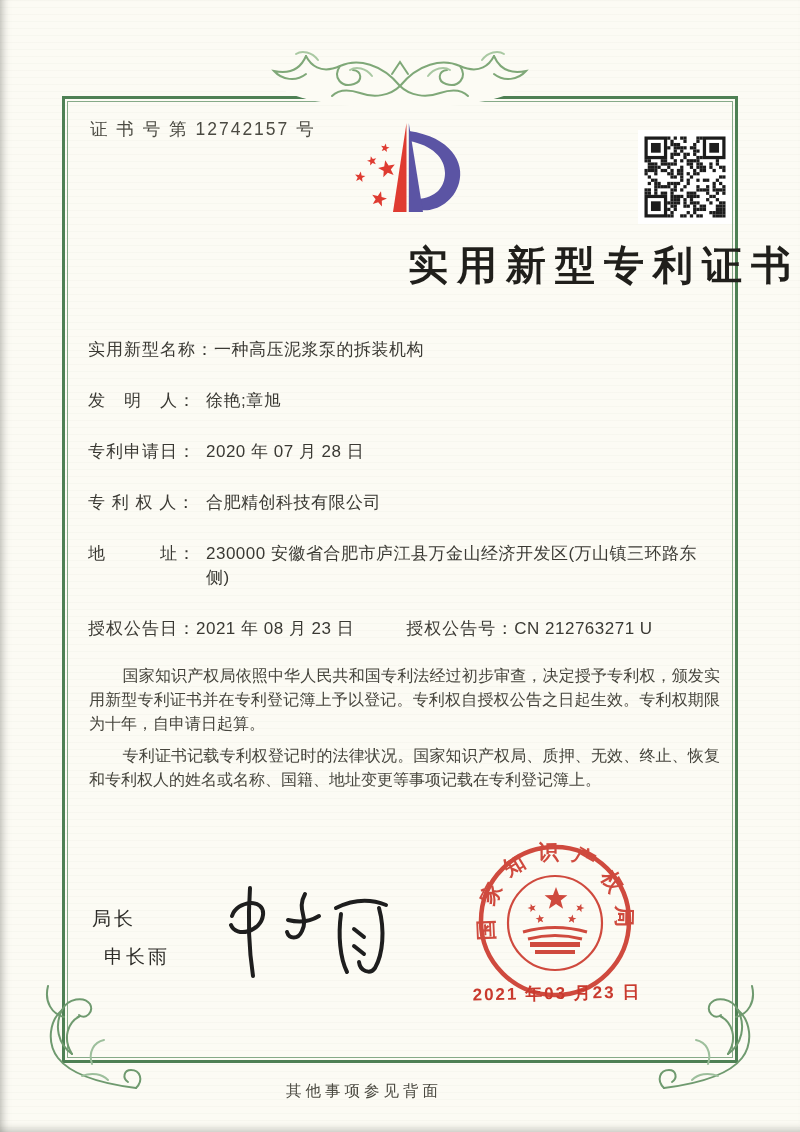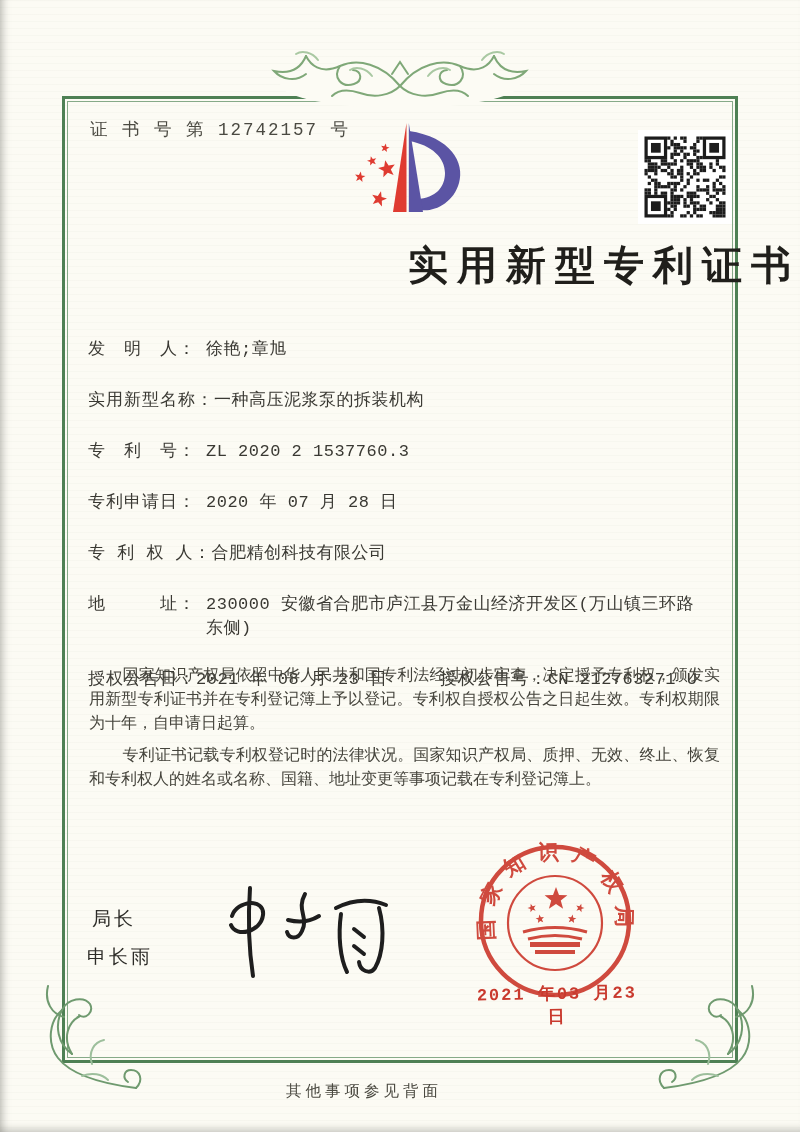--- a/index.html
+++ b/index.html
@@ -1,21 +1,21 @@
 <!DOCTYPE html>
 <html><head>
 <meta charset="utf-8">
 <style>
   html,body{margin:0;padding:0;background:#e9e8e3;}
   .page{
     position:relative;width:800px;height:1132px;margin:0 auto;overflow:hidden;
     background:#fcfbf4;
     background-image:repeating-linear-gradient(180deg, rgba(205,210,195,0.10) 0 1px, transparent 1px 7px);
     box-shadow:inset 10px 0 8px -8px rgba(120,120,115,.55), inset 0 -10px 8px -8px rgba(120,120,115,.45);
-    font-family:Liberation Mono, monospace;
+    font-family:Liberation Sans, sans-serif;
     color:#33322d;
   }
   .frame{
     position:absolute;left:62px;top:96px;width:670px;height:961px;
     border:3px solid #4e8054;pointer-events:none;
   }
   .frame::after{
     content:"";position:absolute;left:2px;top:2px;right:2px;bottom:2px;
     border:1px solid #86aa88;
   }
@@ -35,21 +35,21 @@
   .val{letter-spacing:0.5px;color:#3a3933;}
   .row.address .val{display:inline-block;width:505px;vertical-align:top;}
   .row.grant .lbl{min-width:0;}
   .row.grant .second{margin-left:52px;}
   .paragraphs{
     position:absolute;left:86px;top:664px;width:634px;
     font-size:16px;line-height:24px;text-align:justify;color:#45443c;
   }
   .paragraphs p{margin:0 0 8px 3px;text-indent:2.1em;}
   .sig-title{position:absolute;left:92px;top:906px;font-size:19px;letter-spacing:3px;color:#2c2b27;}
-  .sig-name{position:absolute;left:87px;top:944px;font-size:19px;letter-spacing:3px;color:#2c2b27;}
+  .sig-name{position:absolute;left:104px;top:944px;font-size:19px;letter-spacing:3px;color:#2c2b27;}
   .signature{position:absolute;left:212px;top:872px;}
   .seal{position:absolute;left:460px;top:826px;opacity:.92;}
   .seal-text{font-size:21px;font-weight:700;letter-spacing:12px;fill:#cc3b2f;}
   .seal-date{
     position:absolute;left:462px;top:982px;width:190px;text-align:center;
     font-size:17px;letter-spacing:2px;color:#c93a2e;transform:rotate(-1deg);font-weight:600;
   }
   .page-num{position:absolute;left:0;top:1033px;width:780px;text-align:center;font-size:14.5px;letter-spacing:2px;color:#3c3b35;}
   .back-note{position:absolute;left:0;top:1081px;width:728px;text-align:center;font-size:15.5px;letter-spacing:4px;color:#4a4940;}
 </style>
@@ -354,27 +354,24 @@
       <rect x="23" y="26" width="1" height="1" fill="#1c1c1c"></rect>
       <rect x="24" y="26" width="1" height="1" fill="#1c1c1c"></rect>
       <rect x="25" y="26" width="1" height="1" fill="#1c1c1c"></rect>
       <rect x="26" y="26" width="1" height="1" fill="#1c1c1c"></rect>
     </svg>
 
   <h1 class="title">实用新型专利证书</h1>
 
   <div class="fields">
     <div class="row">
+      <span class="lbl">实用新型名称：</span><span class="val">一种高压泥浆泵的拆装机构</span>
+    </div>
+    <div class="row">
       <span class="lbl">发　明　人：</span><span class="val">徐艳;章旭</span>
-    </div>
-    <div class="row">
-      <span class="lbl">实用新型名称：</span><span class="val">一种高压泥浆泵的拆装机构</span>
-    </div>
-    <div class="row">
-      <span class="lbl">专　利　号：</span><span class="val">ZL 2020 2 1537760.3</span>
     </div>
     <div class="row">
       <span class="lbl">专利申请日：</span><span class="val">2020 年 07 月 28 日</span>
     </div>
     <div class="row">
       <span class="lbl">专 利 权 人：</span><span class="val">合肥精创科技有限公司</span>
     </div>
     <div class="row address">
       <span class="lbl">地　　　址：</span><span class="val">230000 安徽省合肥市庐江县万金山经济开发区(万山镇三环路东侧)</span>
     </div>

